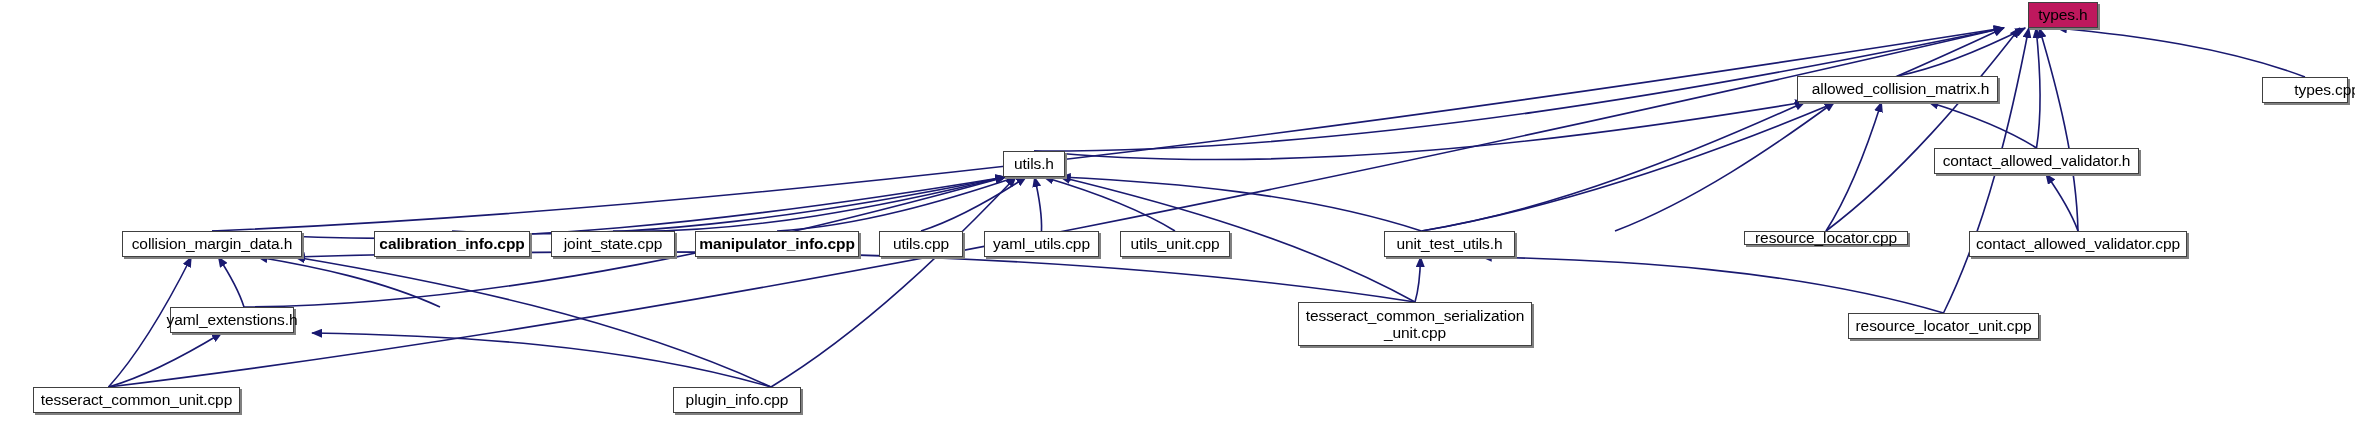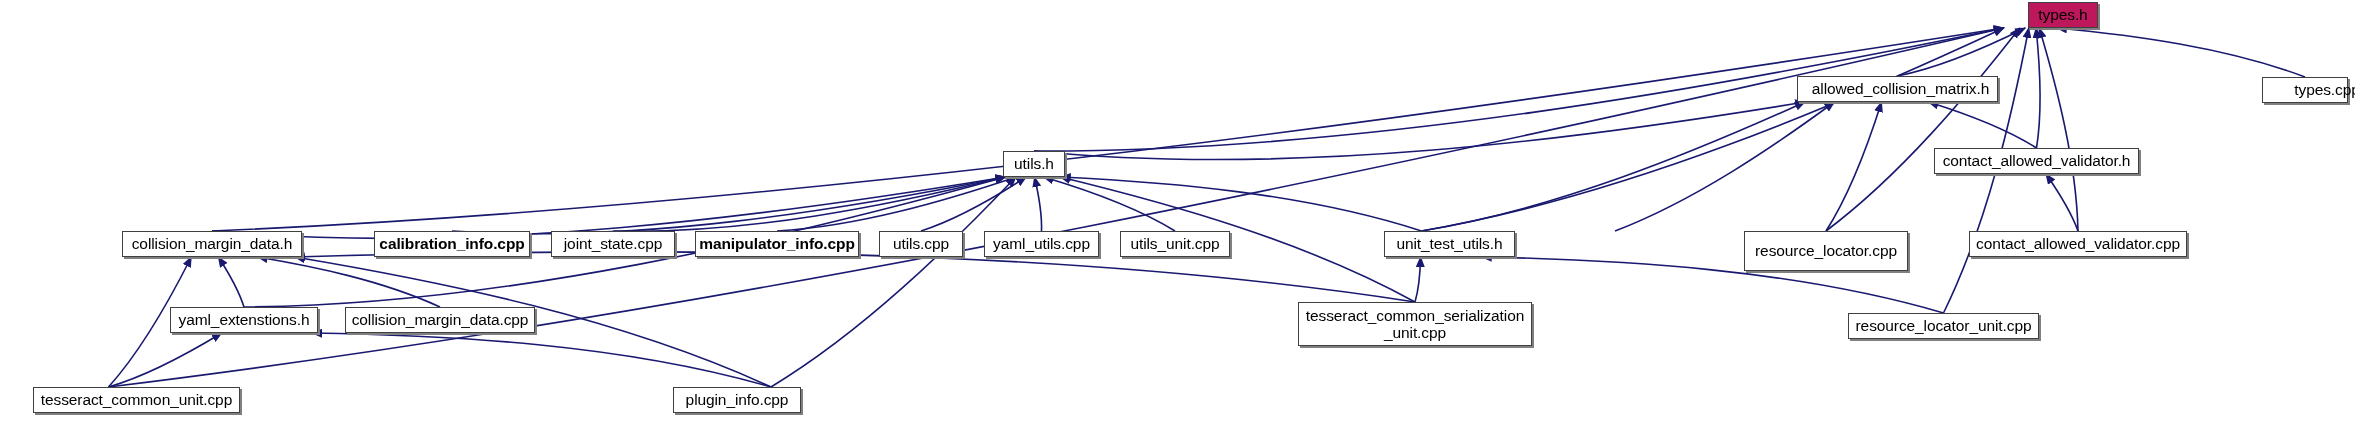--- a/index.html
+++ b/index.html
@@ -85,22 +85,21 @@
     <div class="node shadow" style="left: 1934px; top: 148px; width: 205px; height: 26px;">contact_allowed_validator.h</div>
     <div class="node shadow" style="left: 1003px; top: 151px; width: 62px; height: 26px;">utils.h</div>
     <div class="node shadow" style="left: 122px; top: 231px; width: 180px; height: 26px;">collision_margin_data.h</div>
     <div class="node shadow" style="left: 374px; top: 231px; width: 156px; height: 26px; font-weight: bold;">calibration_info.cpp</div>
     <div class="node shadow" style="left: 551px; top: 231px; width: 124px; height: 26px;">joint_state.cpp</div>
     <div class="node shadow" style="left: 695px; top: 231px; width: 164px; height: 26px; font-weight: bold;">manipulator_info.cpp</div>
     <div class="node shadow" style="left: 879px; top: 231px; width: 84px; height: 26px;">utils.cpp</div>
     <div class="node shadow" style="left: 984px; top: 231px; width: 115px; height: 26px;">yaml_utils.cpp</div>
     <div class="node shadow" style="left: 1120px; top: 231px; width: 110px; height: 26px;">utils_unit.cpp</div>
     <div class="node shadow" style="left: 1356px; top: 231px; width: 131px; height: 26px; margin-left: 28px;">unit_test_utils.h</div>
-    <div class="node shadow" style="left: 1744px; top: 231px; width: 164px; height: 40px;">resource_locator.cpp</div>
+    <div class="node shadow" style="left: 1744px; top: 231px; width: 164px; height: 14px;">resource_locator.cpp</div>
     <div class="node shadow" style="left: 1969px; top: 231px; width: 218px; height: 26px;">contact_allowed_validator.cpp</div>
-    <div class="node shadow" style="left: 170px; top: 307px; width: 148px; height: 26px;">yaml_extenstions.h</div>
-    <div class="node shadow" style="left: 345px; top: 307px; width: 190px; height: 26px;">collision_margin_data.cpp</div>
+    <div class="node shadow" style="left: 170px; top: 307px; width: 124px; height: 26px;">yaml_extenstions.h</div>
     <div class="node shadow" style="left: 1298px; top: 302px; width: 234px; height: 44px;">tesseract_common_serialization
 _unit.cpp</div>
     <div class="node shadow" style="left: 1848px; top: 313px; width: 191px; height: 26px;">resource_locator_unit.cpp</div>
     <div class="node shadow" style="left: 5px; top: 387px; width: 207px; height: 26px; margin-left: 28px;">tesseract_common_unit.cpp</div>
     <div class="node shadow" style="left: 673px; top: 387px; width: 128px; height: 26px;">plugin_info.cpp</div>
   </div>
 
 </body></html>

